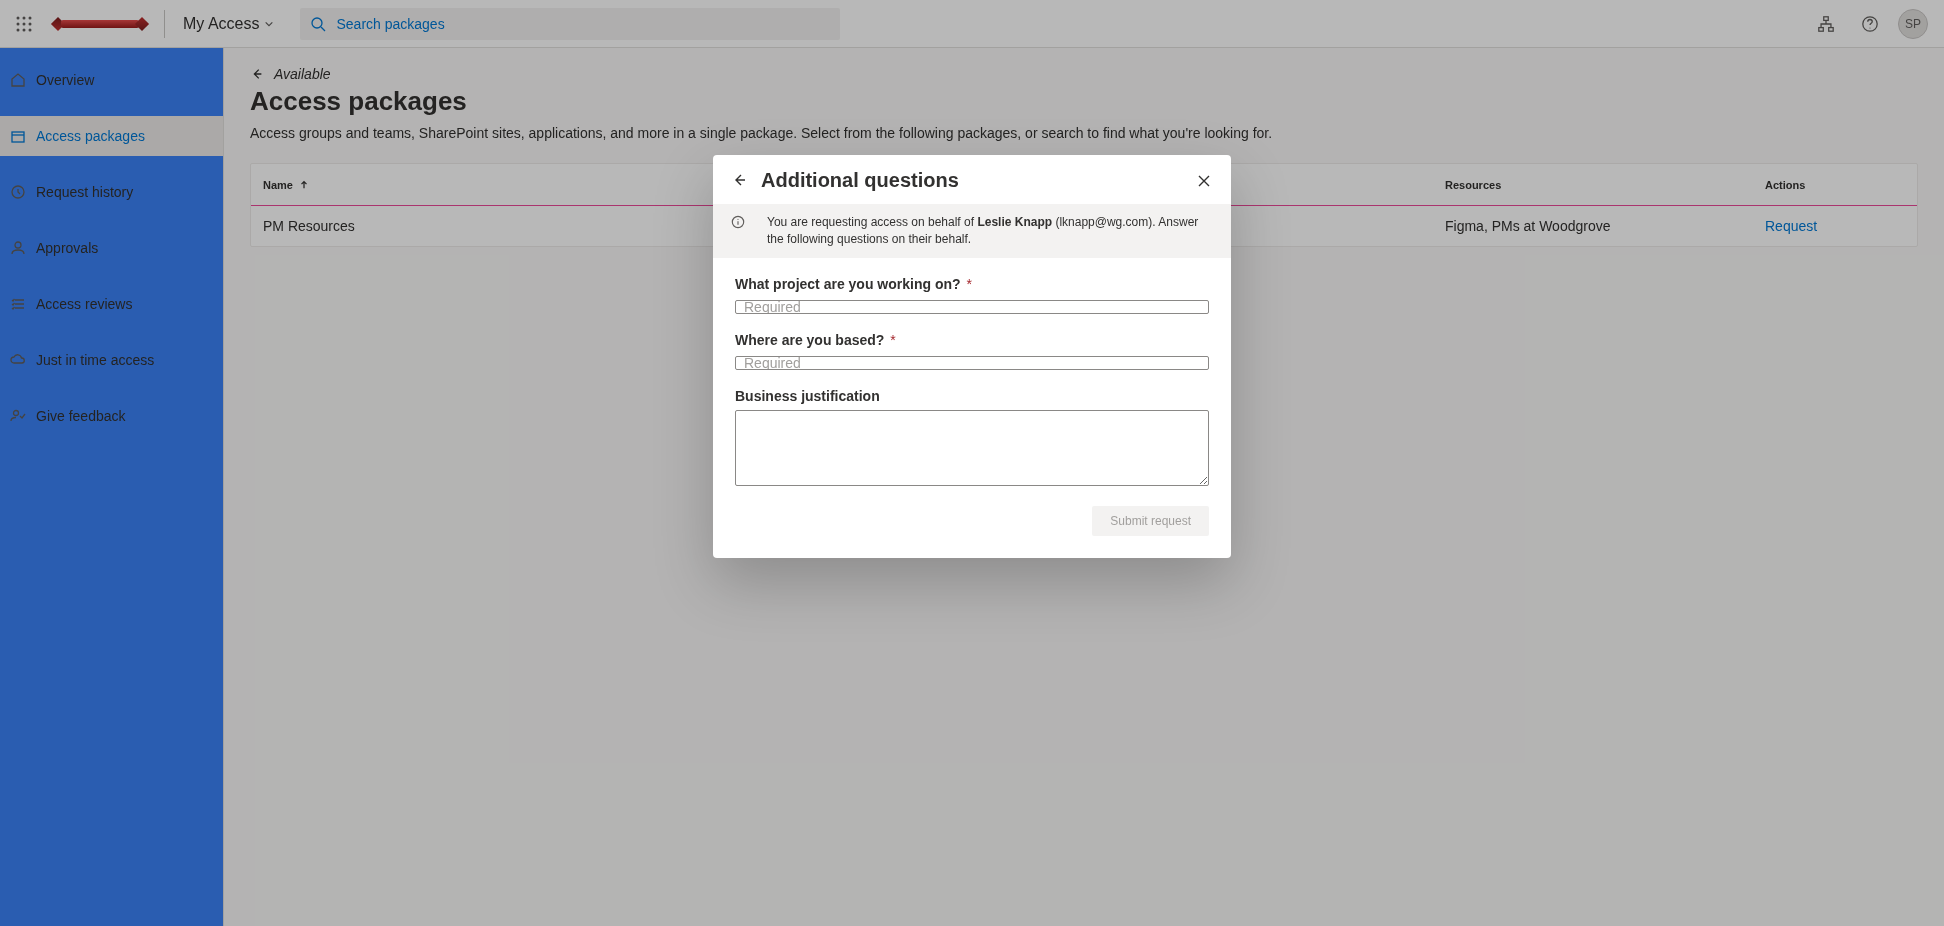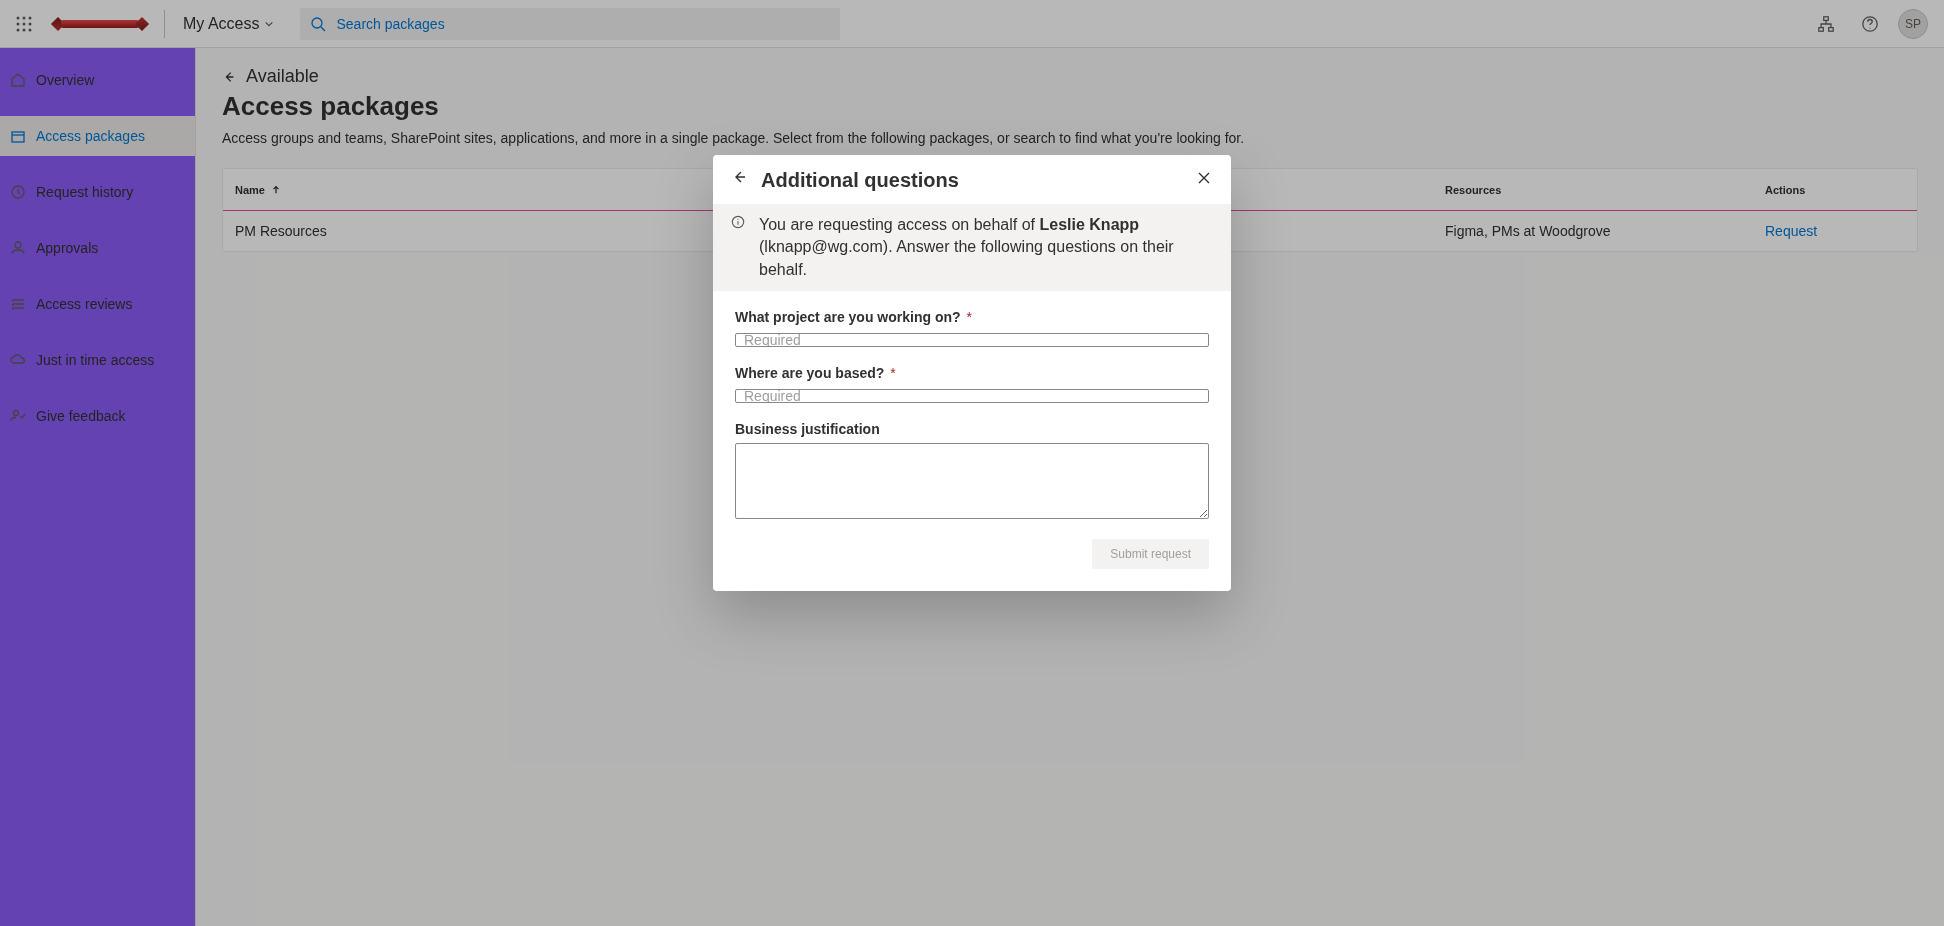--- a/index.html
+++ b/index.html
@@ -32,53 +32,53 @@
     .searchbox svg { width:16px; height:16px; fill:#0078d4; stroke:#0078d4; }
     .searchbox input { flex:1; border:none; background:transparent; outline:none; font-size:14px; color:#323130; }
     .searchbox input::placeholder { color:#0078d4; }
     .topbar-right { margin-left:auto; display:flex; align-items:center; gap:12px; padding-right:8px; }
     .icon-btn { width:32px; height:32px; display:flex; align-items:center; justify-content:center; cursor:pointer; border-radius:2px; }
     .icon-btn svg { width:18px; height:18px; fill:none; stroke:#605e5c; stroke-width:1.4; }
     .avatar { width:30px; height:30px; border-radius:50%; background:#e1dfdd; display:flex; align-items:center; justify-content:center; font-size:12px; color:#605e5c; border:1px solid #c8c6c4; cursor:pointer; }
 
     
     .main-area { position:absolute; top:48px; bottom:0; left:0; right:0; display:flex; }
-    .sidebar { width:196px; background:#8b5cf6; border-right:1px solid #e1dfdd; padding-top:12px; }
+    .sidebar { width:224px; background:#3b82f6; border-right:1px solid #e1dfdd; padding-top:12px; }
     .nav-item { display:flex; align-items:center; gap:10px; height:40px; padding:0 10px; font-size:14px; color:#323130; cursor:pointer; position:relative; }
     .nav-item.active { background:#edebe9; color:#0078d4; font-weight:400; }
     .nav-item.active::before { content:""; position:absolute; left:0; top:8px; bottom:8px; width:3px; background:#0078d4; display:none; }
     .nav-item svg { width:16px; height:16px; fill:none; stroke:#605e5c; stroke-width:1.3; flex-shrink:0; }
     .nav-item.active svg { stroke:#0078d4; }
     .nav-item .label.blue { color:#0078d4; }
     .nav-group-spacer { height:16px; }
 
     .content { flex:1; padding:18px 26px; overflow-y:auto; background:#faf9f8; }
-    .breadcrumb { display:flex; align-items:center; gap:10px; font-size:18px; color:#323130; margin-bottom:4px; }
+    .breadcrumb { display:flex; align-items:center; gap:10px; font-size:14px; color:#323130; margin-bottom:4px;font-style:italic; }
     .breadcrumb svg { width:14px; height:14px; stroke:#323130; fill:none; stroke-width:1.5; }
     .page-title { font-size:26px; font-weight:600; color:#323130; margin-bottom:8px; }
     .page-desc { font-size:14px; color:#323130; margin-bottom:22px; }
 
     .table { width:100%; border:1px solid #edebe9; border-radius:2px; background:#ffffff; }
     .table-header, .table-row { display:grid; grid-template-columns: 1fr 320px 140px; align-items:center; padding:0 12px; }
     .table-header { height:42px; border-bottom:1px solid #ec4899; font-size:11px; color:#323130; font-weight:600; }
     .th-name { display:flex; align-items:center; gap:6px; }
     .th-name svg { width:10px; height:10px; stroke:#323130; fill:none; stroke-width:1.5; }
     .table-row { height:40px; border-bottom:1px solid #f3f2f1; font-size:14px; color:#323130; }
     .table-row:last-child { border-bottom:none; }
     .request-link { color:#0078d4; cursor:pointer; }
 
     
     .scrim { position:absolute; inset:0; background:rgba(0,0,0,0.28); z-index:50; }
     .modal { position:absolute; z-index:60; left:50%; top:155px; transform:translateX(-50%); width:518px; background:#ffffff; border-radius:4px; box-shadow:0 24px 60px rgba(0,0,0,0.22); display:flex; flex-direction:column; }
-    .modal-header { display:flex; padding:14px 18px 12px; gap:12px; }
+    .modal-header { display:flex; align-items:center; padding:14px 18px 12px; gap:12px; }
     .modal-back { width:18px; height:18px; cursor:pointer; }
     .modal-back svg, .modal-close svg { width:16px; height:16px; stroke:#323130; fill:none; stroke-width:1.4; }
     .modal-title { font-size:20px; font-weight:600; color:#323130; flex:1; }
     .modal-close { width:18px; height:18px; cursor:pointer; display:flex; align-items:center; justify-content:center; }
-    .modal-info { background:#f3f2f1; padding:10px 18px; display:flex; gap:14px; font-size:16px; color:#323130; line-height:1.4; }
+    .modal-info { background:#f3f2f1; padding:10px 18px; display:flex; gap:22px; font-size:12px; color:#323130; line-height:1.4; }
     .modal-info svg { width:14px; height:14px; flex-shrink:0; margin-top:1px; stroke:#605e5c; fill:none; stroke-width:1.3; }
     .modal-info .info-text b { font-weight:600; }
     .modal-body { padding:18px 22px 6px; display:flex; flex-direction:column; gap:16px; }
     .field-label { font-size:14px; font-weight:600; color:#323130; margin-bottom:6px; display:block; }
     .field-label .req { color:#a4262c; font-weight:400; margin-left:2px; }
     .text-input { width:100%; height:14px; padding:4px 8px; font-size:14px; border:1px solid #8a8886; border-radius:2px; outline:none; }
     .text-input::placeholder { color:#a19f9d; }
     .textarea { width:100%; height:76px; padding:6px 8px; font-size:14px; border:1px solid #8a8886; border-radius:2px; outline:none; resize:both; }
     .modal-footer { padding:10px 22px 22px; display:flex; justify-content:flex-end; }
     .submit-btn { height:30px; padding:0 18px; font-size:12px; background:#f3f2f1; color:#a19f9d; border:none; border-radius:2px; cursor:default; }

